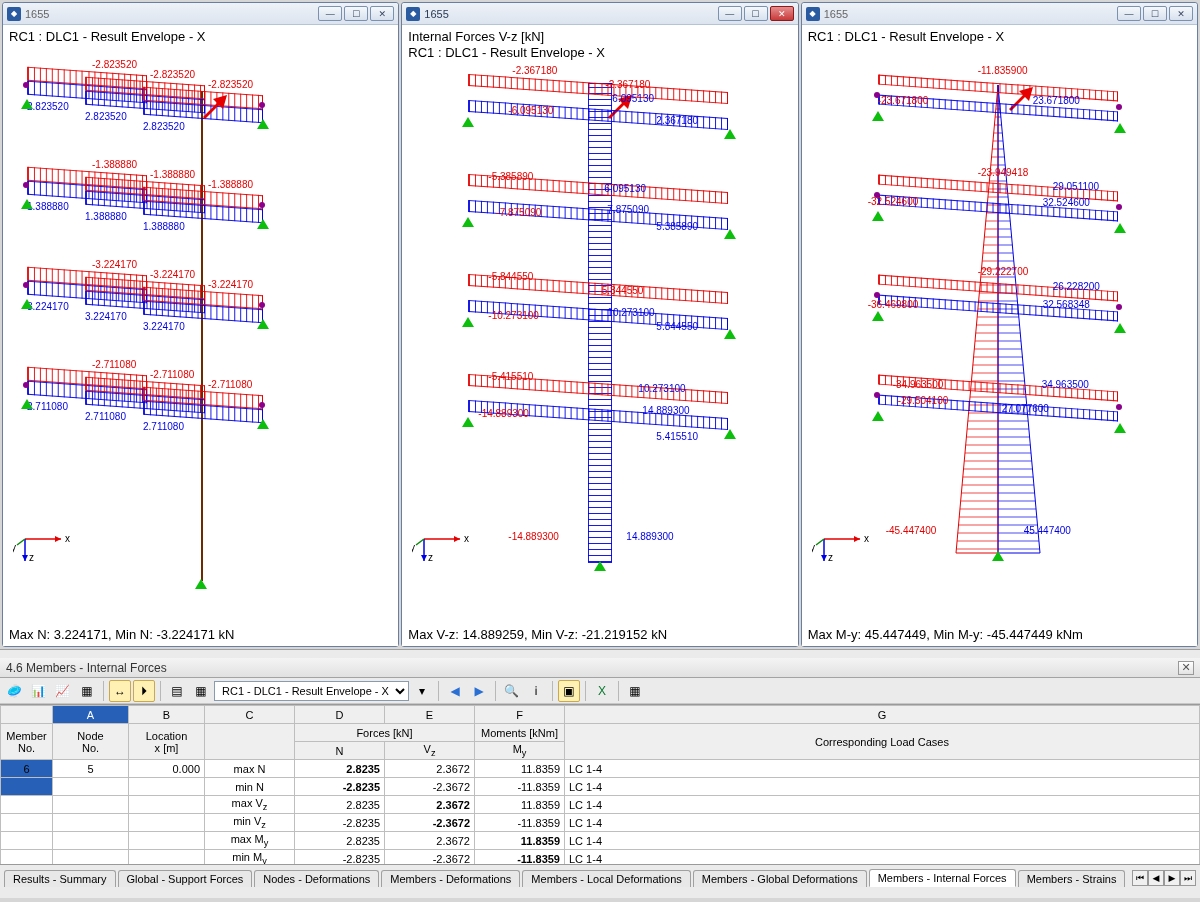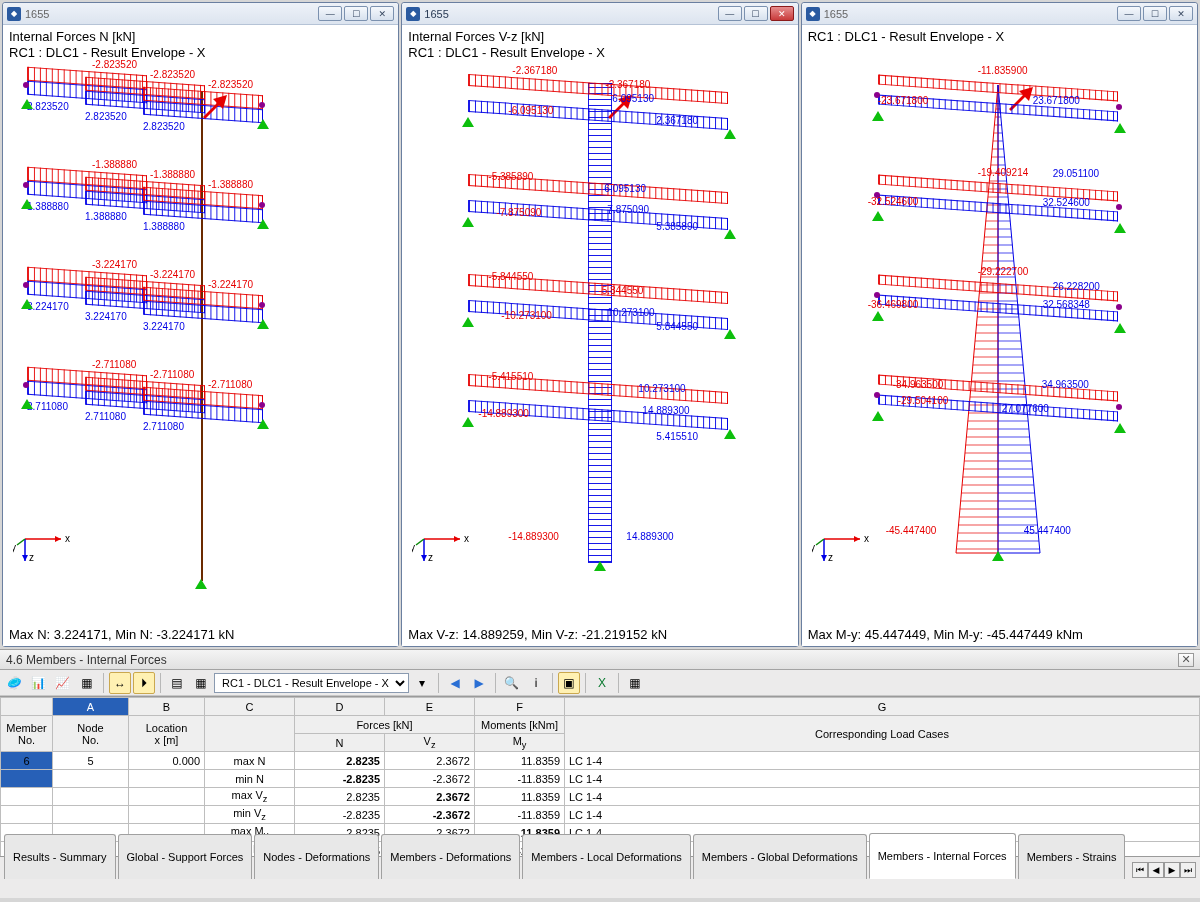--- a/index.html
+++ b/index.html
@@ -20,21 +20,21 @@
   .val.red { color: #e60000; }
   .val.blue { color: #0000e6; }
   .hatch-box { position: absolute; }
   .support-tri { position: absolute; width: 0; height: 0; border-left: 6px solid transparent; border-right: 6px solid transparent; border-bottom: 10px solid #0dbf0d; }
   .hinge-dot { position: absolute; width: 6px; height: 6px; background: #8b008b; border-radius: 50%; }
   .axis-gizmo { position: absolute; width: 60px; height: 60px; }
   .red-arrow-overlay { position: absolute; width: 28px; height: 28px; }
 
   
   .bottom-panel { height: 249px; background: #ecebeb; border-top: 1px solid #a0a0a0; position: relative; }
-  .panel-titlebar { height: 20px; background: linear-gradient(to bottom, #f4f4f4, #e1e1e1); border-bottom: 1px solid #a3a3a3; font-size: 12px; padding: 0 6px; display: flex; align-items: center; color: #333; }
+  .panel-titlebar { height: 20px; background: linear-gradient(to bottom, #f4f4f4, #e1e1e1); border-bottom: 1px solid #a3a3a3; font-size: 12px; padding: 0 6px; display: flex; align-items: center; color: #333; margin-top: 8px; }
   .panel-titlebar .spacer { flex: 1; }
   .panel-close { width: 16px; height: 14px; border: 1px solid #999; background: linear-gradient(to bottom, #fff, #e3e3e3); display: flex; align-items: center; justify-content: center; font-size: 11px; color: #555; cursor: pointer; }
   .toolbar { height: 26px; background: #ecebeb; display: flex; align-items: center; padding: 0 4px; gap: 2px; border-bottom: 1px solid #c7c7c7; }
   .tb-btn { width: 22px; height: 22px; border: 1px solid transparent; display: inline-flex; align-items: center; justify-content: center; font-size: 12px; border-radius: 2px; cursor: pointer; }
   .tb-sep { width: 1px; height: 20px; background: #b8b8b8; margin: 0 3px; }
   .tb-select { height: 20px; font-size: 11px; border: 1px solid #8a9ab0; padding: 0 3px; background: #fff; }
 
   .grid-wrap { height: 160px; overflow: auto; background: #fff; border-top: 1px solid #9a9a9a; }
   table.grid { border-collapse: collapse; width: 100%; font-size: 11px; table-layout: fixed; }
   table.grid th, table.grid td { border: 1px solid #bebebe; padding: 0 4px; height: 18px; background: #fff; }
@@ -43,21 +43,21 @@
   th.col-letter.sel { background: #2760b7; color: #fff; }
   td.row-head { background: #efefef; text-align: center; }
   td.row-head.sel { background: #2760b7; }
   td.data-yellow { background: #fffbe9; text-align: right; }
   td.data-pink { background: #ffd3d3; text-align: right; }
   td.data-lc { background: #fffbe9; text-align: left; }
   td.bold { font-weight: bold; }
   td.type-cell { text-align: center; background: #fffbe9; }
 
   .tab-strip { height: 22px; background: #ecebeb; border-top: 1px solid #9a9a9a; display: flex; align-items: flex-end; padding: 0 4px; }
-  .tab { padding: 16px 8px; border: 1px solid #a0a0a0; border-bottom: none; background: #e8e8e8; margin-right: 2px; font-size: 11px; border-radius: 3px 3px 0 0; cursor: pointer; position: relative; top: 1px; }
+  .tab { padding: 2px 8px; border: 1px solid #a0a0a0; border-bottom: none; background: #e8e8e8; margin-right: 2px; font-size: 11px; border-radius: 3px 3px 0 0; cursor: pointer; position: relative; top: 1px; }
   .tab.active { background: #fff; font-weight: normal; border-bottom: 1px solid #fff; }
   .tab-scroll { margin-left: auto; display: flex; gap: 0; }
   .tab-scroll-btn { width: 16px; height: 16px; border: 1px solid #999; background: #f0f0f0; font-size: 9px; display: flex; align-items: center; justify-content: center; cursor: pointer; }
 
   
   .hatch-red { background: repeating-linear-gradient(90deg, rgba(230,0,0,.9) 0 1px, transparent 1px 6px); border: 1px solid rgba(230,0,0,.9); }
   .hatch-blue { background: repeating-linear-gradient(90deg, rgba(0,0,230,.9) 0 1px, transparent 1px 6px); border: 1px solid rgba(0,0,230,.9); }
   .column-line { position: absolute; width: 2px; background: #6b2a00; }
   .column-hatch { background: repeating-linear-gradient(0deg, rgba(0,0,230,.9) 0 1px, transparent 1px 6px); border: 1px solid rgba(0,0,230,.9); }
 </style>
@@ -69,21 +69,20 @@
   <div class="mdi-window">
     <div class="mdi-titlebar">
       <span class="title-icon">◆</span>
       <span>1655</span>
       <span class="spacer"></span>
       <span class="win-btn">—</span>
       <span class="win-btn">☐</span>
       <span class="win-btn">✕</span>
     </div>
     <div class="mdi-body">
-      <div class="diagram-heading">Internal Forces N [kN]</div>
       <div class="diagram-heading">RC1 : DLC1 - Result Envelope - X</div>
       <div class="diagram-canvas" id="canvas-n">
 
         <div class="column-line" style="left:50%; top:28px; height:490px;"></div>
 
         <div class="support-tri" style="left:calc(50% - 6px); top:516px;"></div>
 
         <div class="axis-gizmo" style="left:4px; top:440px;">
           <svg width="60" height="60">
             <line x1="12" y1="36" x2="48" y2="36" stroke="#e60000" stroke-width="1.5"></line>
@@ -222,21 +221,21 @@
           <div class="val red" style="left: 100px; top: 42px;">-6.095130</div>
           <div class="val blue" style="left: 204px; top: 30px;">6.095130</div>
           <div class="val blue" style="left: 248px; top: 52px;">2.367180</div>
           <div class="val red" style="left: 80px; top: 108px;">-5.385890</div>
           <div class="val blue" style="left: 196px; top: 120px;">6.095130</div>
           <div class="val red" style="left: 88px; top: 144px;">-7.875090</div>
           <div class="val blue" style="left: 199px; top: 141px;">7.875090</div>
           <div class="val blue" style="left: 248px; top: 158px;">5.385890</div>
           <div class="val red" style="left: 80px; top: 208px;">-5.844550</div>
           <div class="val red" style="left: 190px; top: 222px;">-5.844550</div>
-          <div class="val red" style="left: 93px; top: 247px;">-10.273100</div>
+          <div class="val red" style="left: 80px; top: 247px;">-10.273100</div>
           <div class="val blue" style="left: 199px; top: 244px;">10.273100</div>
           <div class="val blue" style="left: 248px; top: 258px;">5.844550</div>
           <div class="val red" style="left: 80px; top: 308px;">-5.415510</div>
           <div class="val blue" style="left: 230px; top: 320px;">10.273100</div>
           <div class="val red" style="left: 70px; top: 345px;">-14.889300</div>
           <div class="val blue" style="left: 234px; top: 342px;">14.889300</div>
           <div class="val blue" style="left: 248px; top: 368px;">5.415510</div>
           <div class="val red" style="left: 100px; top: 468px;">-14.889300</div>
           <div class="val blue" style="left: 218px; top: 468px;">14.889300</div>
         </div>
@@ -416,22 +415,22 @@
           <div class="hatch-box hatch-red" style="left: 70px; top: 320px; width: 240px; height: 10px; transform: skewY(4deg);"></div>
           <div class="hatch-box hatch-blue" style="left: 70px; top: 340px; width: 240px; height: 10px; transform: skewY(4deg);"></div>
           <div class="support-tri" style="left: 64px; top: 348px;"></div>
           <div class="support-tri" style="left: 306px; top: 360px;"></div>
           <div class="hinge-dot" style="left: 66px; top: 329px;"></div>
           <div class="hinge-dot" style="left: 308px; top: 341px;"></div>
           <div class="support-tri" style="left: 184px; top: 488px;"></div>
           <div class="val red" style="left: 170px; top: 2px;">-11.835900</div>
           <div class="val red" style="left: 70px; top: 32px;">-23.671800</div>
           <div class="val blue" style="left: 225px; top: 32px;">23.671800</div>
-          <div class="val red" style="left: 170px; top: 104px;">-19.409214</div>
-          <div class="val blue" style="left: 245px; top: 105px;">29.051100</div>
+          <div class="val red" style="left: 170px; top: 104px;">-23.949418</div>
+          <div class="val blue" style="left: 245px; top: 118px;">29.051100</div>
           <div class="val red" style="left: 60px; top: 133px;">-32.524600</div>
           <div class="val blue" style="left: 235px; top: 134px;">32.524600</div>
           <div class="val red" style="left: 170px; top: 203px;">-29.222700</div>
           <div class="val blue" style="left: 245px; top: 218px;">26.228200</div>
           <div class="val red" style="left: 60px; top: 236px;">-36.469800</div>
           <div class="val blue" style="left: 235px; top: 236px;">32.568348</div>
           <div class="val red" style="left: 85px; top: 316px;">-34.963500</div>
           <div class="val blue" style="left: 234px; top: 316px;">34.963500</div>
           <div class="val red" style="left: 90px; top: 332px;">-29.504100</div>
           <div class="val blue" style="left: 194px; top: 340px;">27.077600</div>

